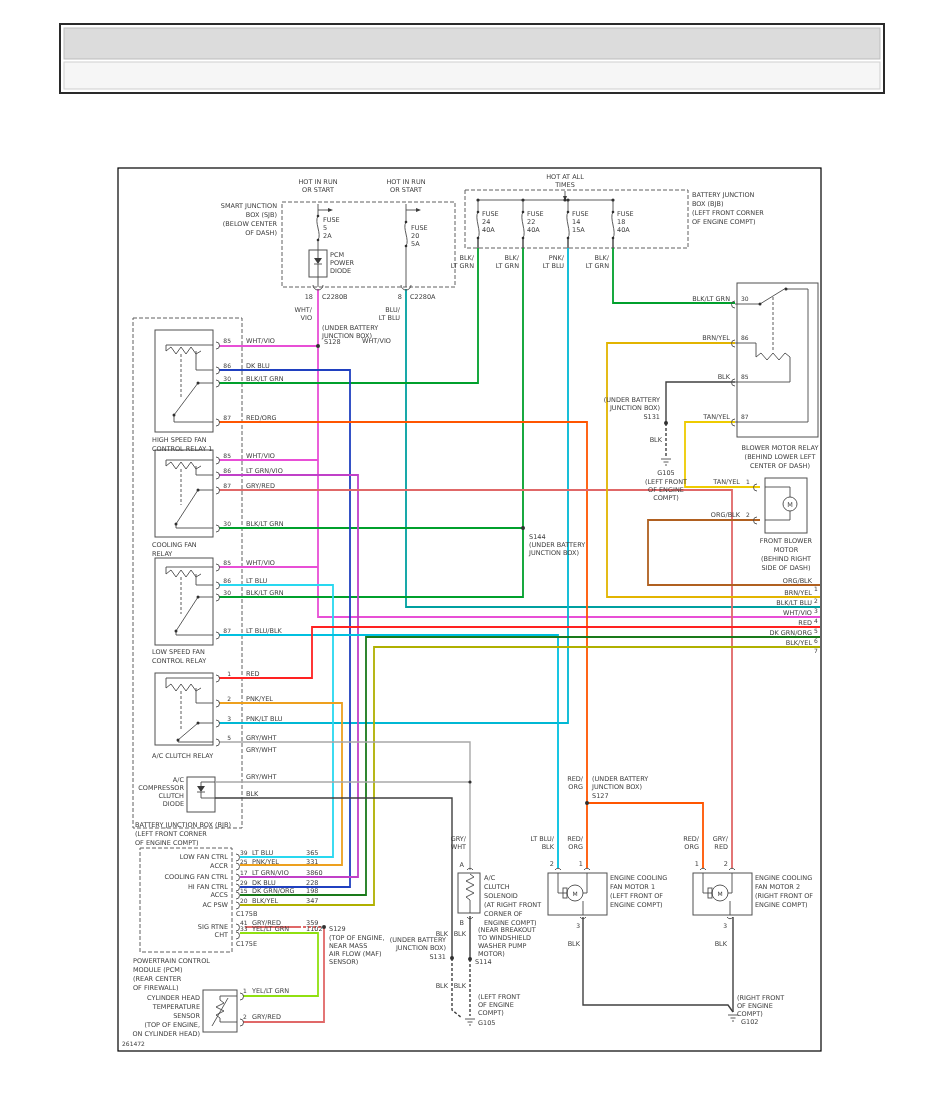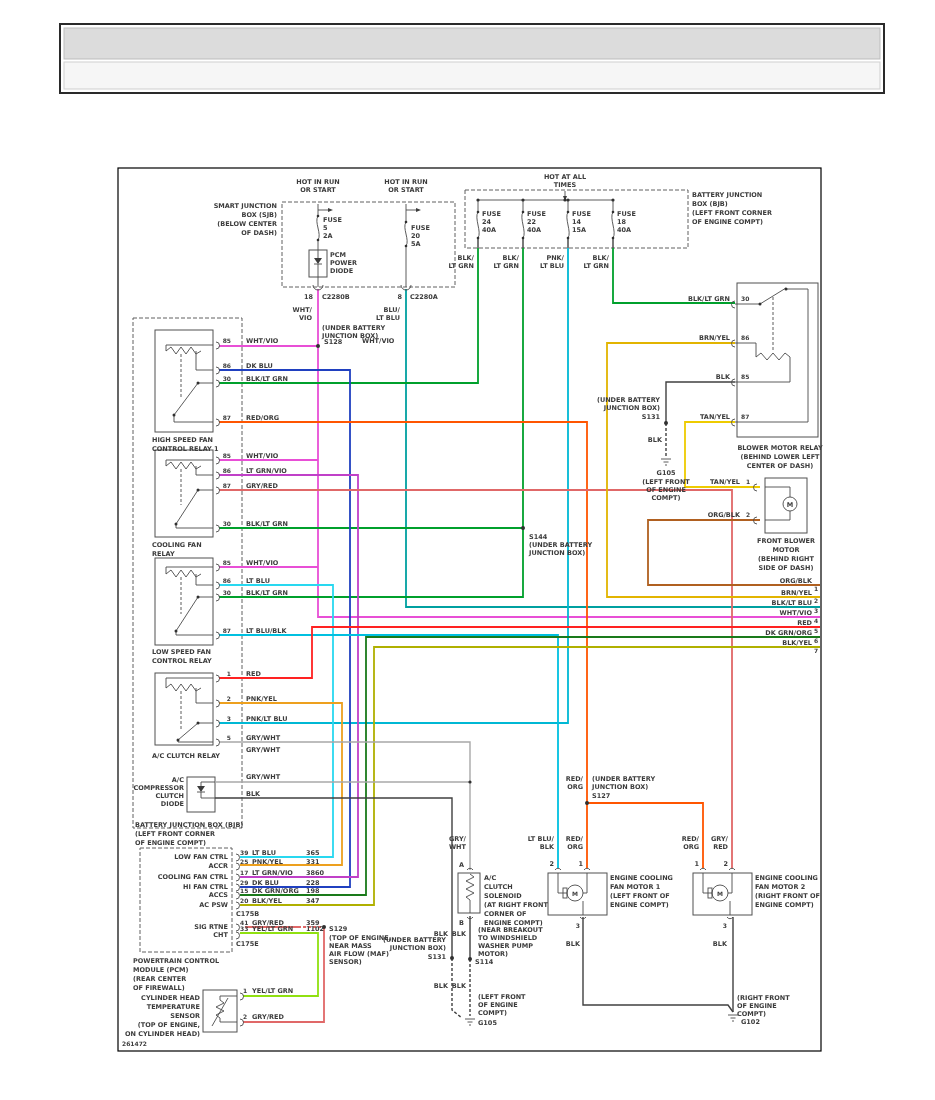--- a/index.html
+++ b/index.html
@@ -1,16 +1,16 @@
 <!DOCTYPE html>
 <html><head>
 <meta charset="utf-8">
 <style>
   html,body{margin:0;padding:0;background:#fff;}
-  #stage{position:relative;width:765px;height:1100px;background:#fff;font-weight:bold;}
+  #stage{position:relative;width:765px;height:1100px;background:#fff;}
   svg{position:absolute;left:0;top:0;}
   text{font-family:"DejaVu Sans",sans-serif;font-size:6.5px;fill:#3c3c3c;}
   .t6{font-size:6px;}
   .te{text-anchor:end;}
   .tm{text-anchor:middle;}
   .w{fill:none;stroke-width:1.8;}
   .wt{fill:none;stroke-width:1.4;}
   .s{fill:none;stroke:#4a4a4a;stroke-width:0.9;}
   .box{fill:none;stroke:#505050;stroke-width:1;}
   .dbox{fill:none;stroke:#606060;stroke-width:1;stroke-dasharray:4,2;}

